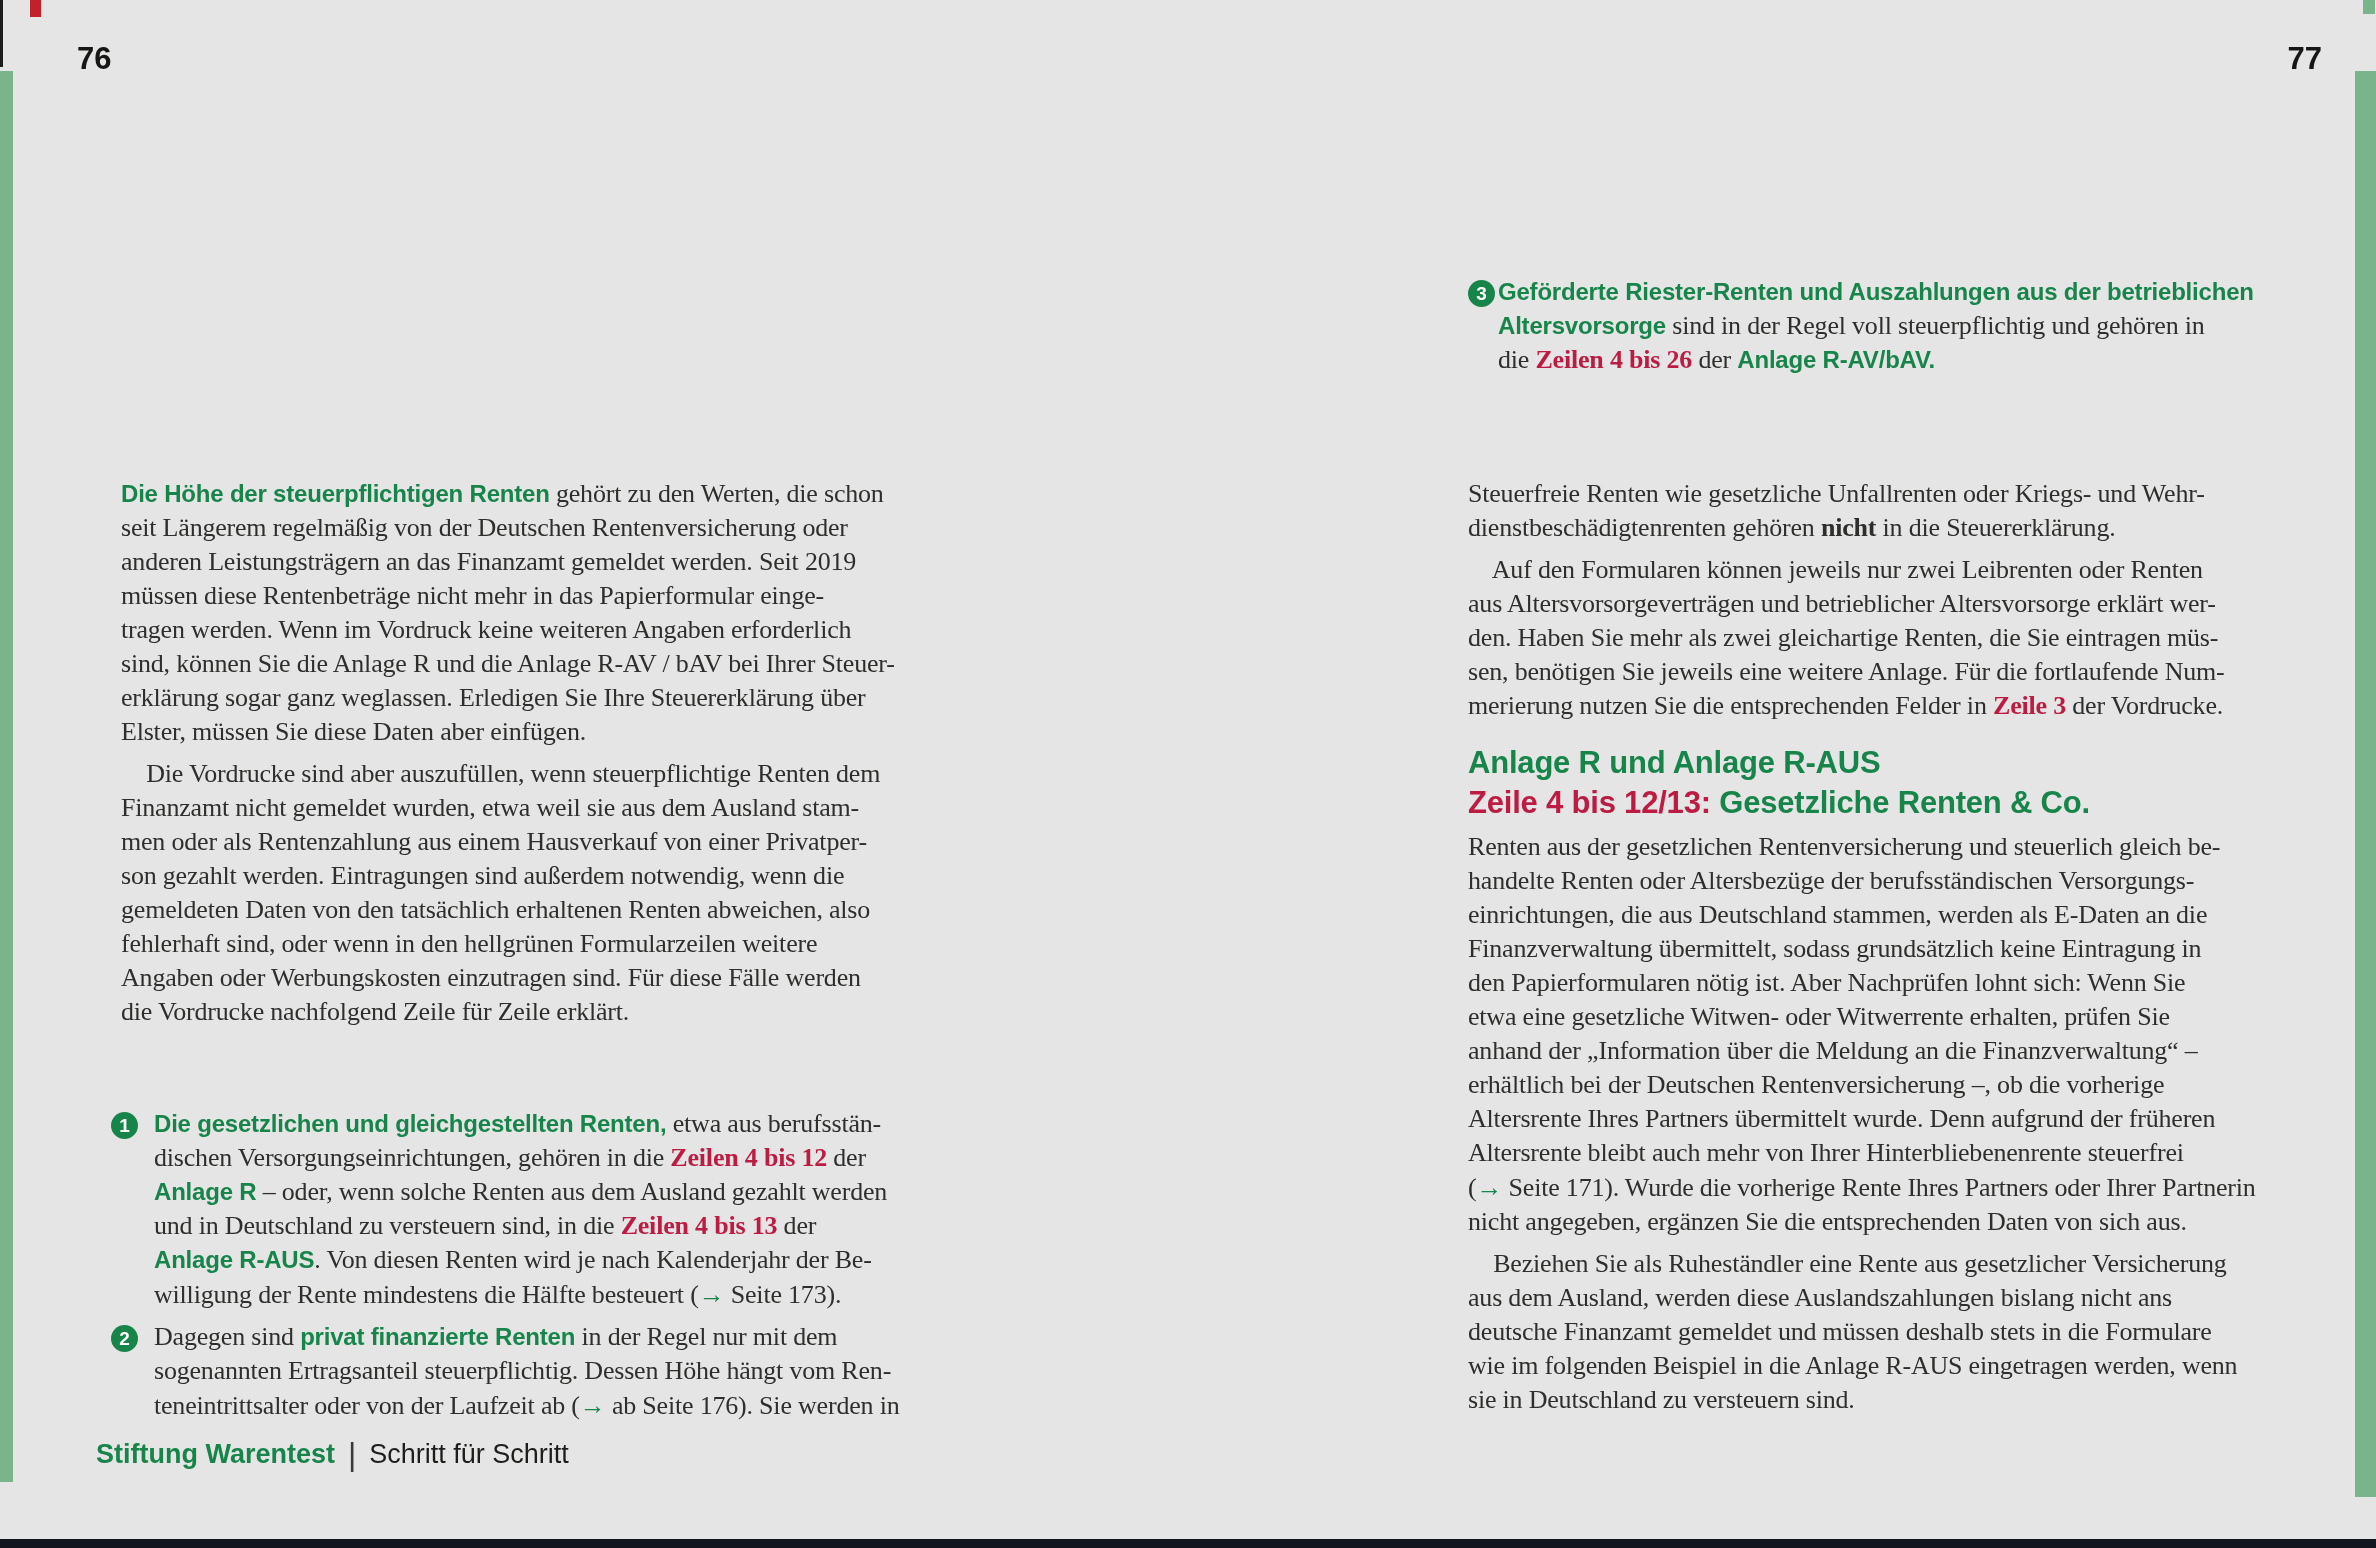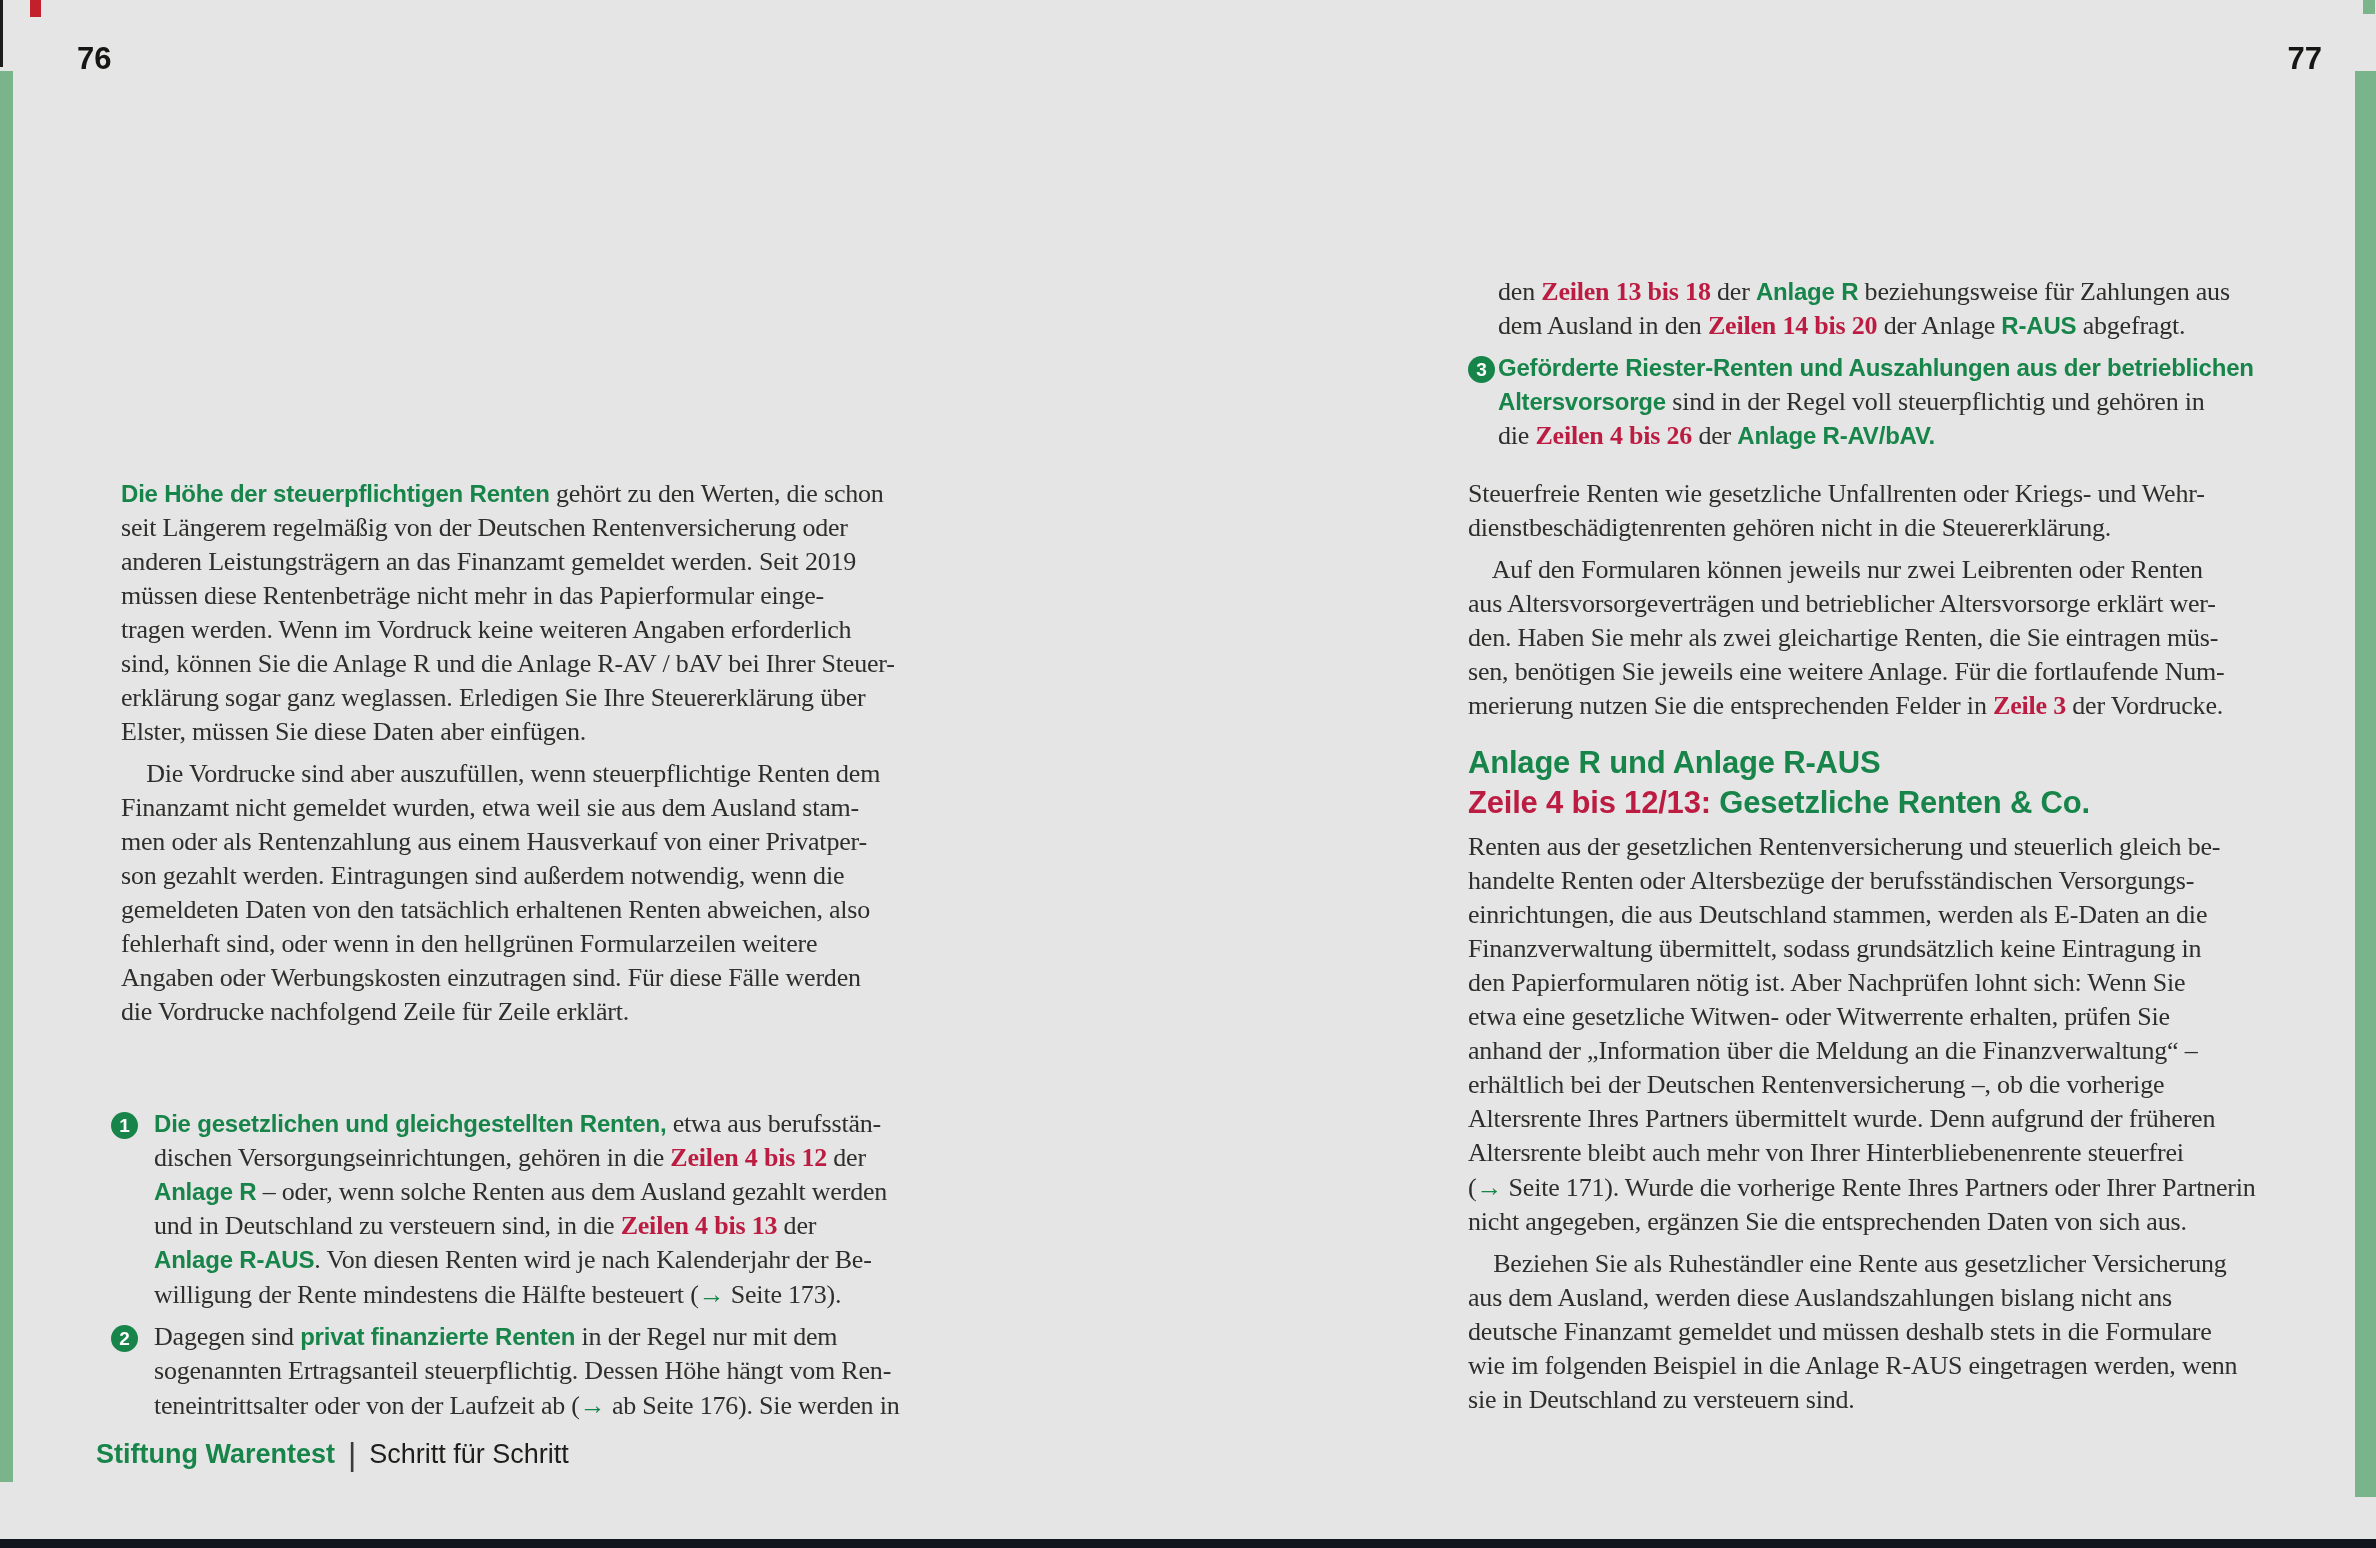--- a/index.html
+++ b/index.html
@@ -39,21 +39,21 @@
   .r-top .li-text{padding-left:30px;}
   .body-right-1{left:1468px;top:477px;width:891px;}
   .subheading{position:absolute;left:1468px;top:743px;margin:0;white-space:pre;
               font:700 31px/40px "Liberation Sans",sans-serif;letter-spacing:-0.2px;}
   .body-right-2{left:1468px;top:830px;width:911px;}
 
   
   .seg-g{font-family:"Liberation Sans",sans-serif;font-weight:700;color:var(--green);font-size:24px;}
   .seg-a{font-family:"Liberation Sans",sans-serif;font-weight:700;color:var(--green);}
   .seg-r{font-weight:700;color:var(--red);}
-  .seg-b{font-weight:400;text-align:right;}
+  .seg-b{font-weight:700;text-align:right;}
   .seg-hr{color:var(--red);}
   .seg-hg{color:var(--green);}
 
   .footer{position:absolute;left:96px;top:1438px;display:flex;align-items:flex-start;}
   .f-brand{font:700 27px/1.2 "Liberation Sans",sans-serif;color:var(--green);}
   .f-div{font:400 32px/1 "Liberation Sans",sans-serif;color:#3a3a3a;margin:0 13px;}
   .f-series{font:400 27px/1.2 "Liberation Sans",sans-serif;color:#1d1d1b;}
 </style>
 </head>
 <body>
@@ -108,22 +108,20 @@
     </div>
   </div>
 
   <div class="footer">
     <span class="f-brand">Stiftung Warentest</span>
     <span class="f-div">|</span>
     <span class="f-series">Schritt für Schritt</span>
   </div>
 
   <div class="r-top">
-    <p class="cont"><span>den </span><span class="seg-r">Zeilen 13 bis 18</span><span> der </span><span class="seg-g">Anlage R</span><span> beziehungsweise für Zahlungen aus
-dem Ausland in den </span><span class="seg-r">Zeilen 14 bis 20</span><span> der Anlage </span><span class="seg-g">R-AUS</span><span> abgefragt.</span></p>
     <div class="li">
       <span class="badge">3</span>
       <p class="li-text"><span class="seg-g">Geförderte Riester-Renten und Auszahlungen aus der betrieblichen
 Altersvorsorge</span><span> sind in der Regel voll steuerpflichtig und gehören in
 die </span><span class="seg-r">Zeilen 4 bis 26</span><span> der </span><span class="seg-g">Anlage R-AV/bAV.</span></p>
     </div>
   </div>
 
   <div class="body body-right-1">
     <p><span>Steuerfreie Renten wie gesetzliche Unfallrenten oder Kriegs- und Wehr-

